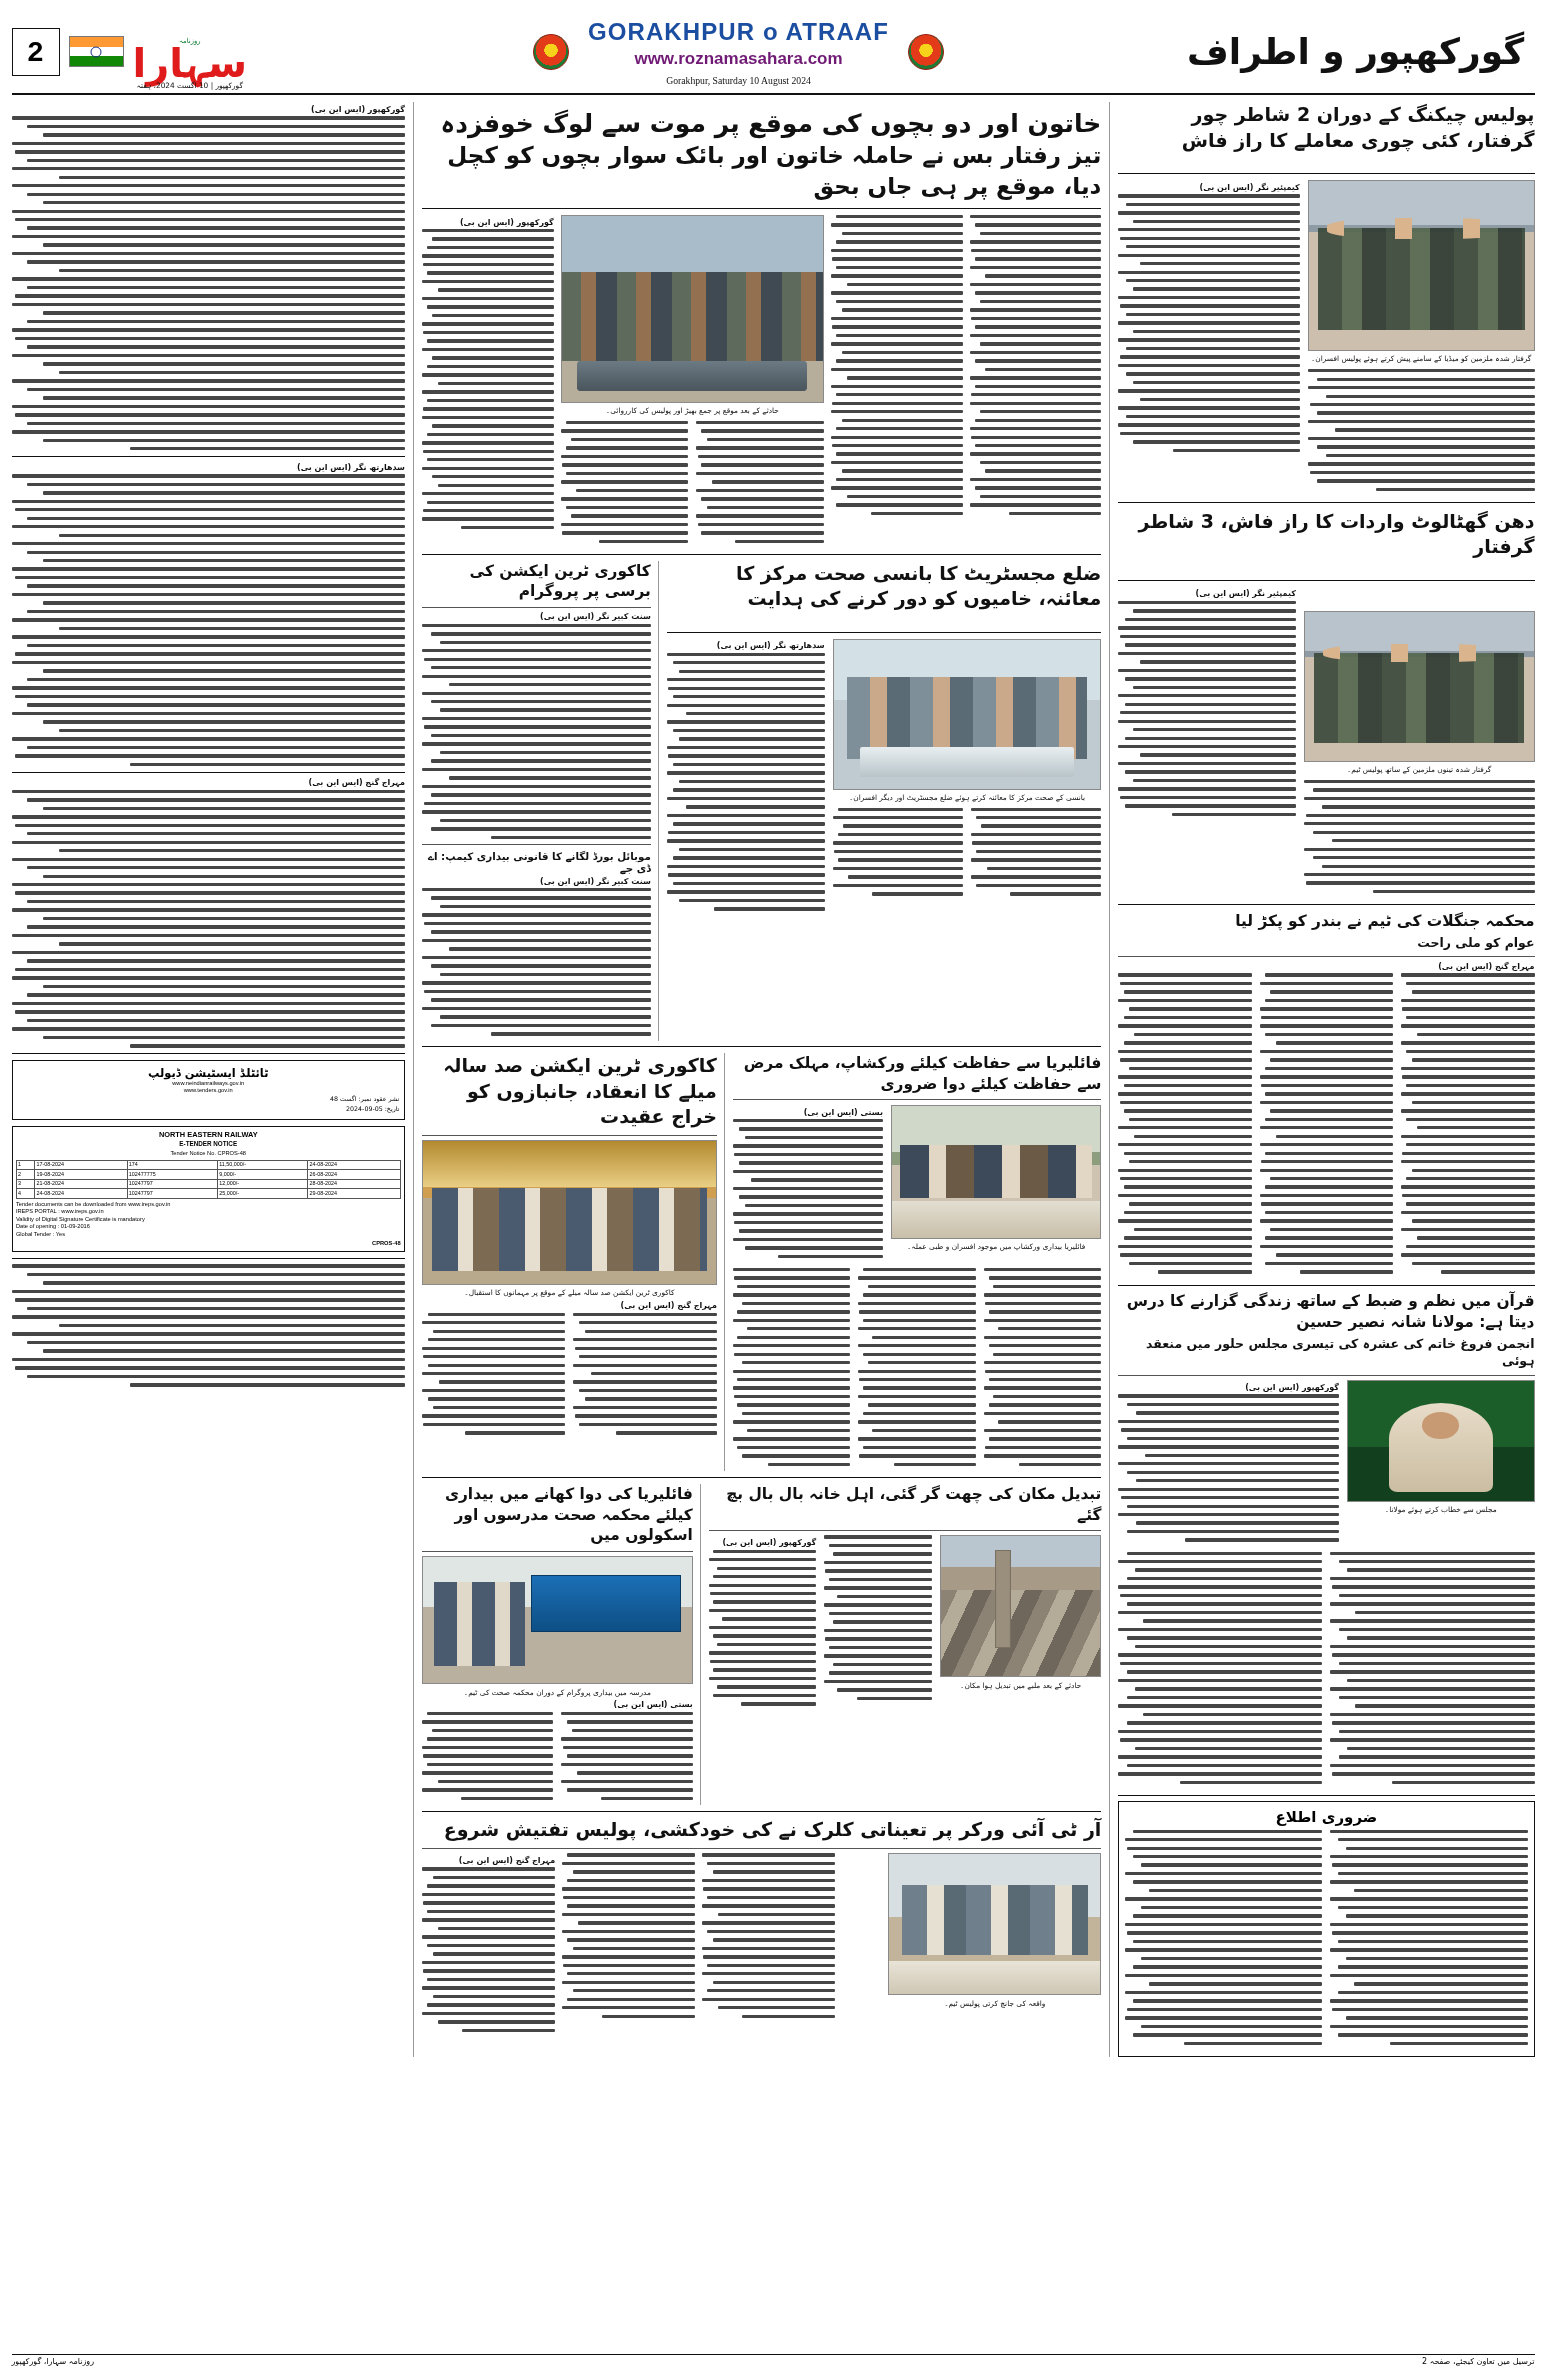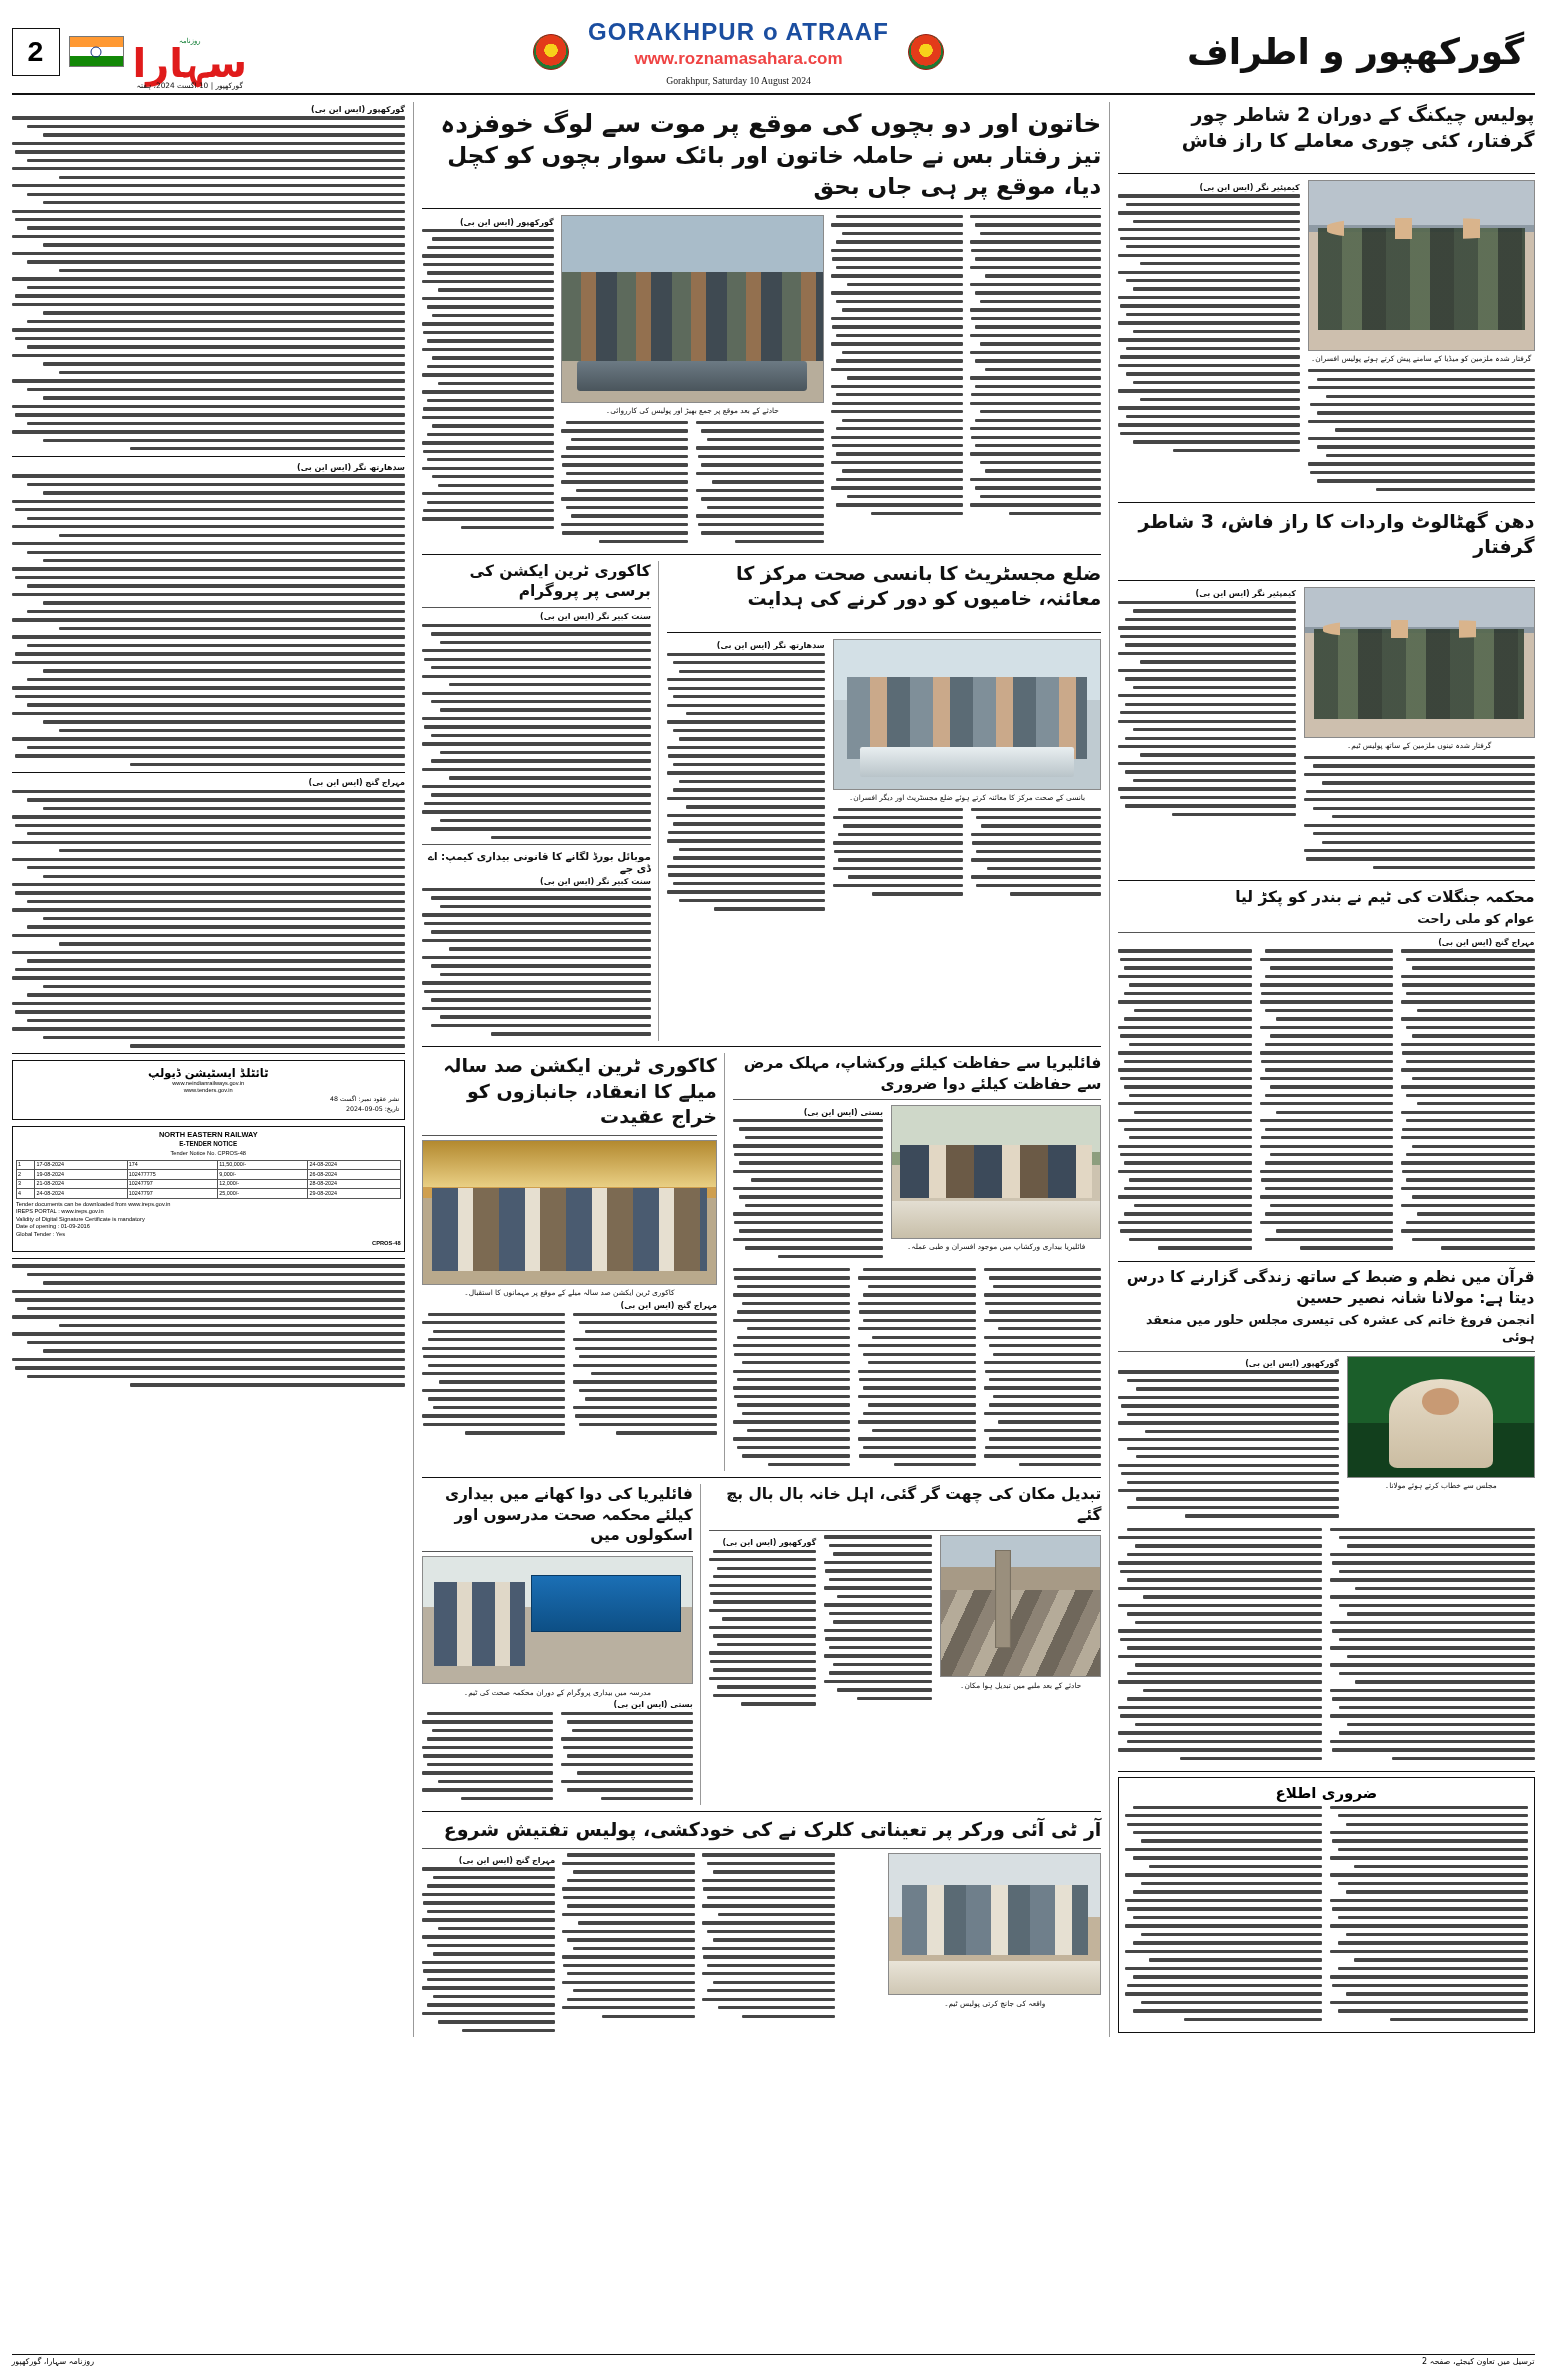--- a/index.html
+++ b/index.html
@@ -20,21 +20,21 @@
     font-family:"DejaVu Sans", sans-serif; padding-right:10.3px; line-height:1.1;
   }
   .mh-center { flex:1; display:flex; align-items:center; justify-content:center; gap:19.4px; }
   .mh-badge {
     width:36px; height:36px; border-radius:50%;
     background:radial-gradient(circle at 50% 45%, #f7d21a 0 26%, #e33b1a 27% 60%, #1e7a34 61% 100%);
     border:1.7px solid #9c1b0f; flex:none;
   }
   .mh-mid-text { text-align:center; }
   .mh-eng-title { font-size:24px; font-weight:bold; color:#1b4ea0; letter-spacing:1.1px; font-family:"Liberation Sans", sans-serif; }
-  .mh-site { font-size:17px; font-weight:bold; color:#ef4444; font-family:"Liberation Sans", sans-serif; margin-top:3px; }
+  .mh-site { font-size:17px; font-weight:bold; color:#701a75; font-family:"Liberation Sans", sans-serif; margin-top:3px; }
   .mh-date { font-size:9.7px; color:#111; font-family:"Liberation Serif", serif; margin-top:5.7px; }
   .mh-left { width:296px; display:flex; align-items:center; gap:9px; justify-content:flex-end; }
   .mh-logo-box { text-align:center;margin-top:24px; }
   .mh-logo {
     font-size:40px; font-weight:bold; color:#e01b1b; line-height:0.9;
     font-family:"DejaVu Sans", sans-serif;
   }
   .mh-logo-sub { font-size:7.4px; color:#111; }
   .mh-logo-top { font-size:6.8px; color:#0a7a2f; }
   .mh-pageno {
@@ -294,21 +294,21 @@
               <div class="ln s3"></div>
               <div class="ln s6"></div>
           </div>
         </div>
       </div>
 
       <div class="rule"></div>
 
       <div class="hl hl-lg hl-underline">دھن گھٹالوٹ واردات کا راز فاش، 3 شاطر گرفتار</div>
       <div class="cols2" style="margin-top:5.7px;">
-        <div style="flex:1.3;">
+        <div style="flex:1.3;margin-top:24px;">
           <div class="photo ph-police" style="height:151px;"></div>
           <div class="cap">گرفتار شدہ تینوں ملزمین کے ساتھ پولیس ٹیم۔</div>
           <div class="ut small" style="margin-top:4.6px;">
             <div class="ln s1"></div>
               <div class="ln s2"></div>
               <div class="ln s1"></div>
               <div class="ln s3"></div>
             <div class="ln s4"></div>
               <div class="ln s1"></div>
               <div class="ln s2"></div>

